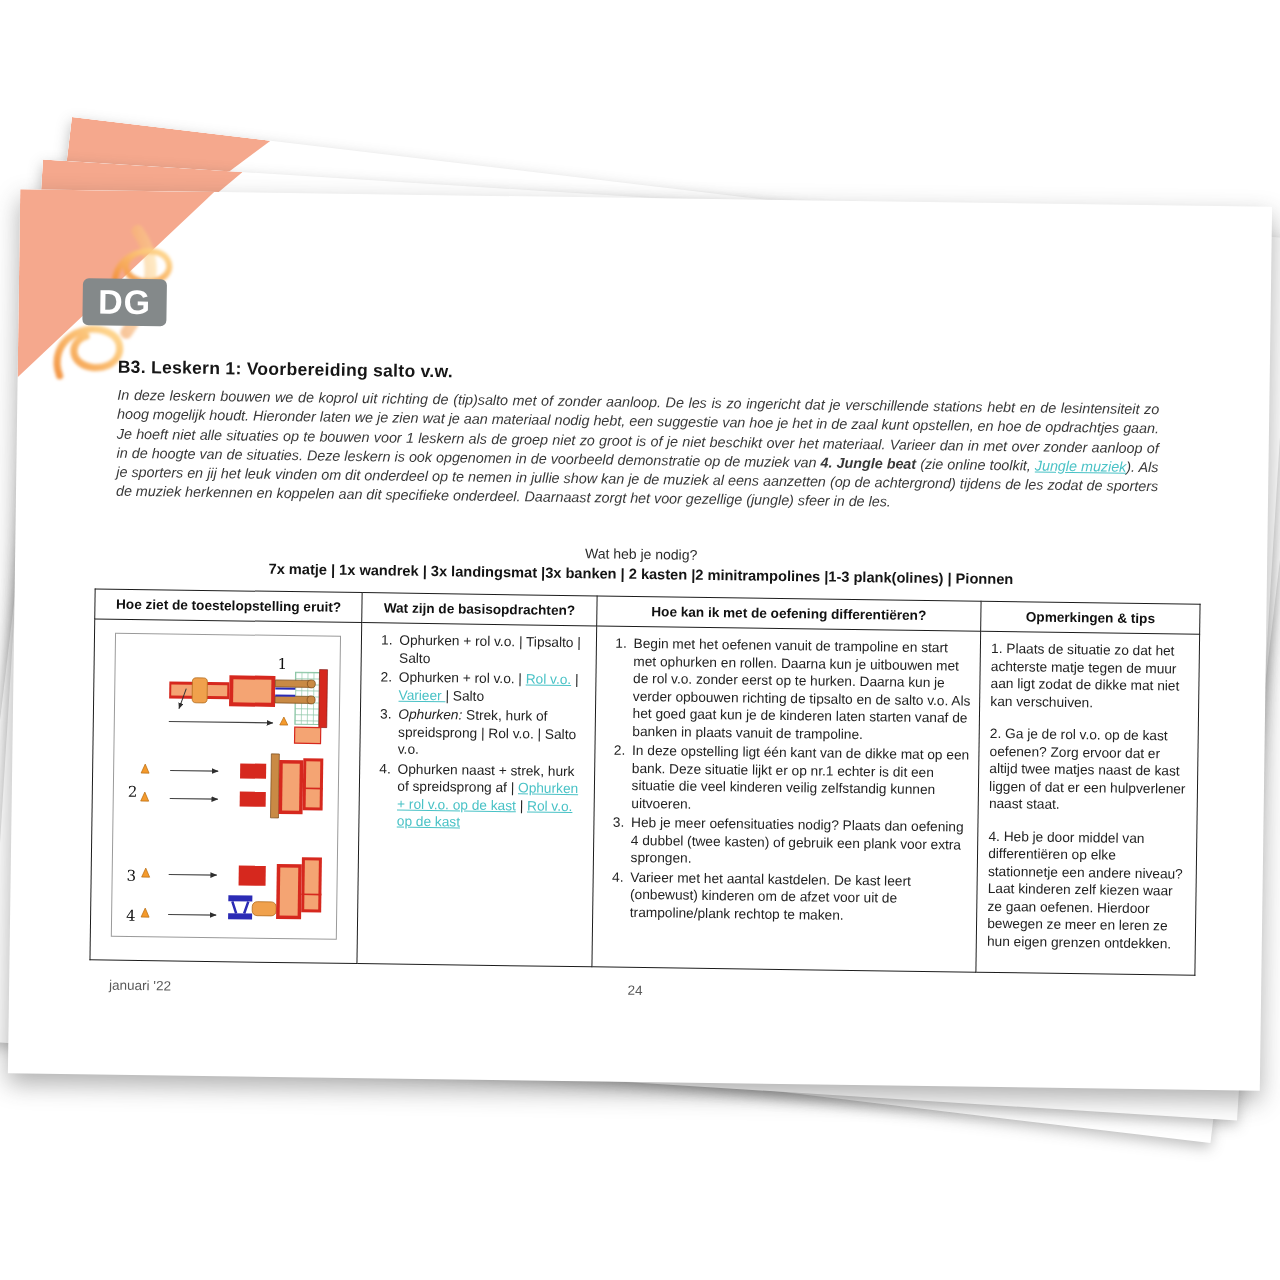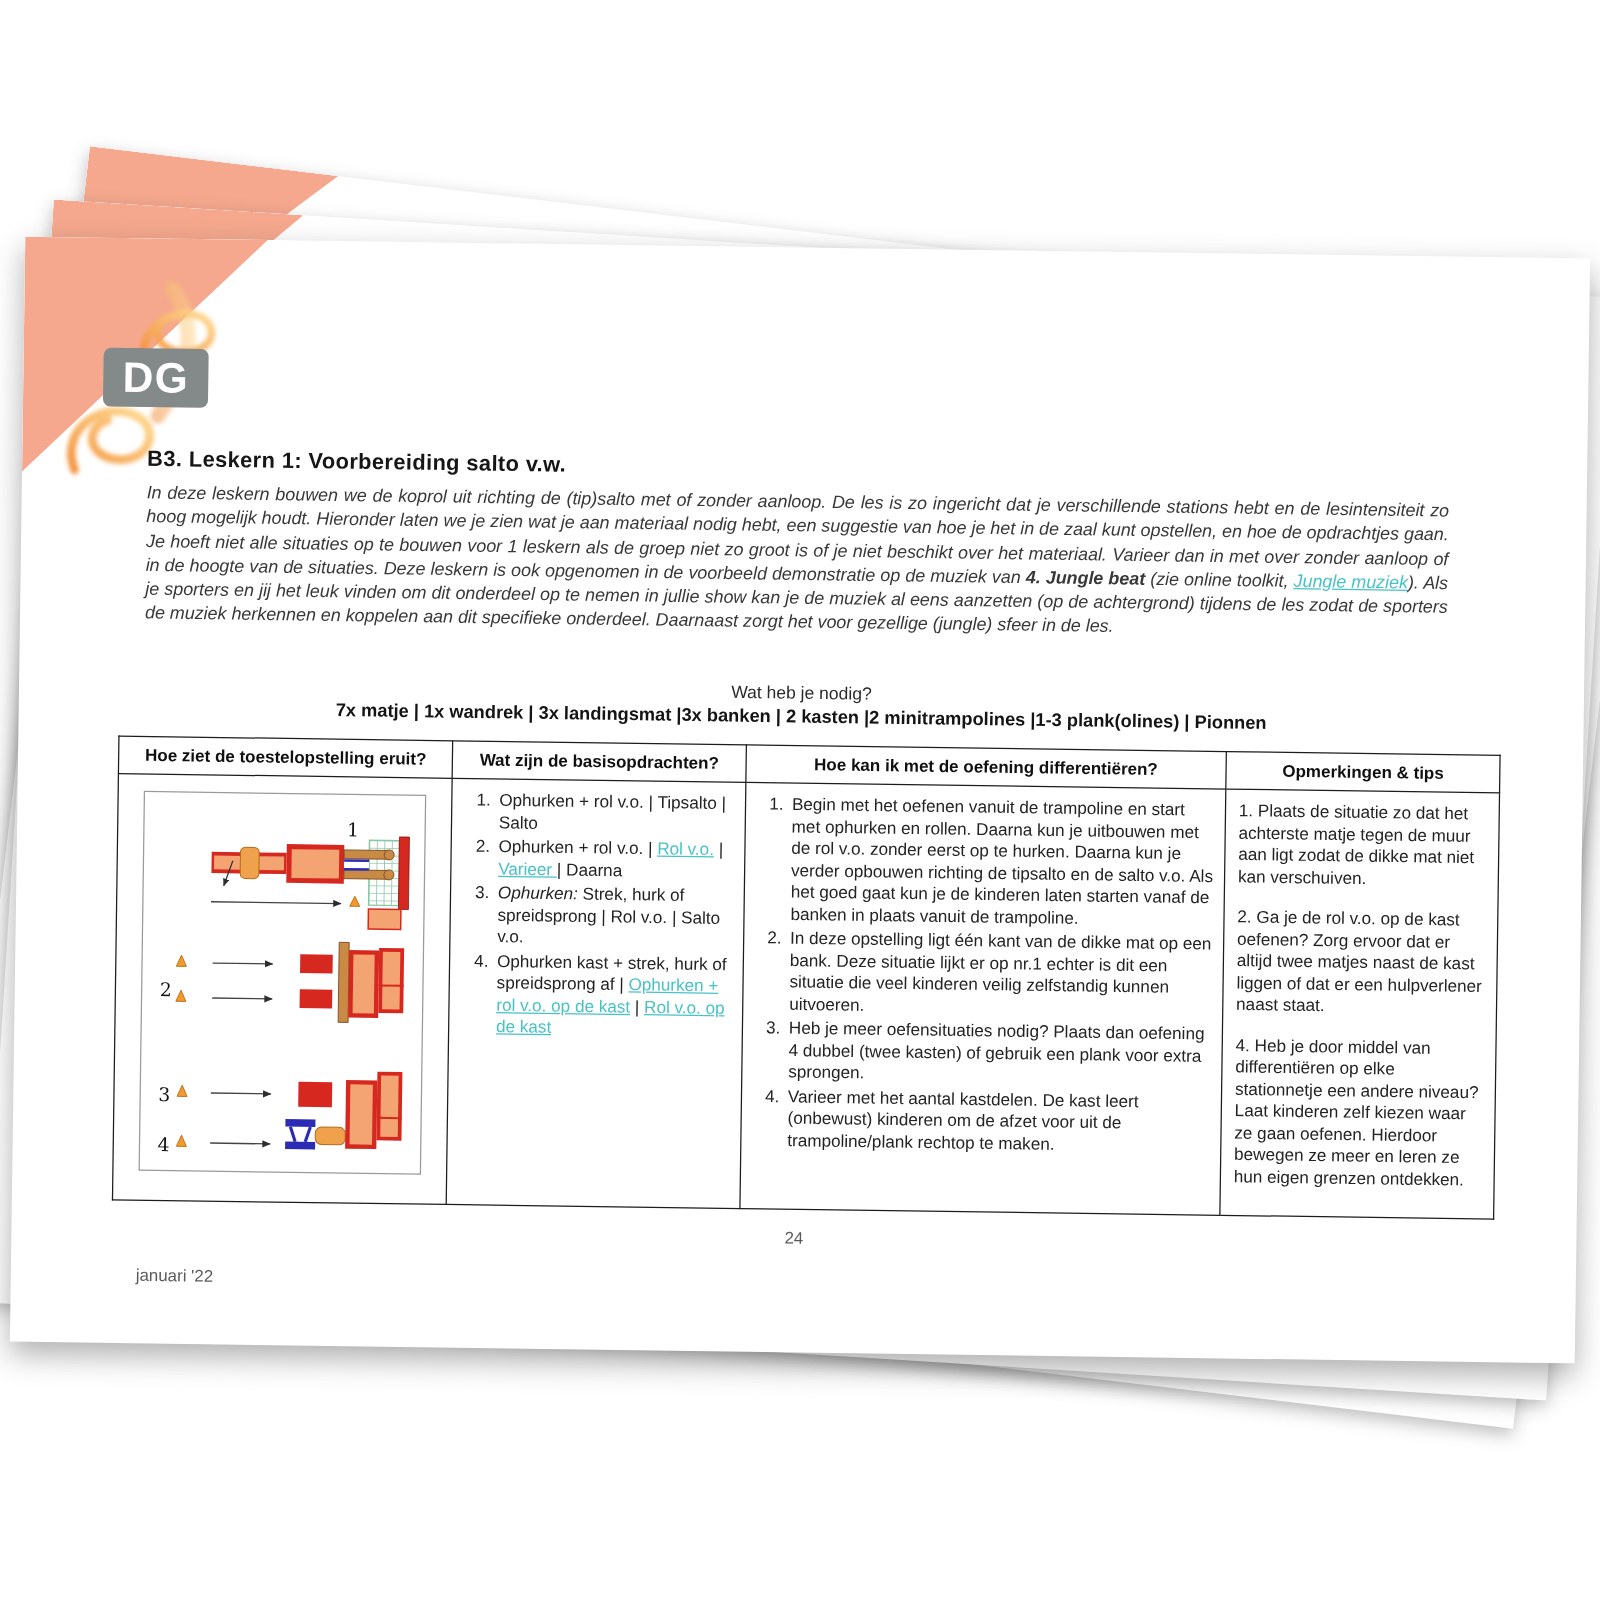--- a/index.html
+++ b/index.html
@@ -38,21 +38,21 @@
   .cell-tasks,.cell-diff{padding:4px 8px 0 4px}
   .cell-tasks ol,.cell-diff ol{margin:4px 0 0;padding-left:30px}
   .cell-tasks li,.cell-diff li{margin-bottom:2px;padding-left:3px}
   .cell-tips{padding:8px 10px 0 10px;font-size:13.1px;line-height:16.9px}
   .cell-tips p{margin:0 0 15px}
 
   .seg-link{color:#49c2c6;text-decoration:underline;text-decoration-color:#49c2c6;cursor:pointer}
   .seg-b{font-weight:bold}
   .seg-i{font-style:italic}
 
-  .footer-date{position:absolute;left:100px;top:822px;font-size:13.5px;color:#5a5a5a}
+  .footer-date{position:absolute;left:100px;top:787px;font-size:13.5px;color:#5a5a5a}
   .footer-page{position:absolute;left:0;top:785px;width:100%;text-align:center;
                font-size:13.5px;color:#5a5a5a}
   .dnum{font-family:"DejaVu Serif",serif;font-size:15px;fill:#111}
 </style>
 </head>
 <body>
 
 <div class="canvas">
 
   <div class="sheet back2">
@@ -175,23 +175,23 @@
               <rect x="167.5" y="231.5" width="18" height="48" fill="#f4a473"></rect>
               <rect x="189" y="221" width="20" height="55" fill="#d6281e"></rect>
               <rect x="192" y="224" width="14" height="49" fill="#f4a473"></rect>
               <line x1="189" y1="258" x2="209" y2="258" stroke="#d6281e" stroke-width="1.6"></line>
             </svg>
 
           </td>
           <td class="cell-tasks">
             <ol>
                 <li><span>Ophurken + rol v.o. | Tipsalto | Salto</span></li>
-                <li><span>Ophurken + rol v.o. | </span><span class="seg-link">Rol v.o.</span><span> | </span><span class="seg-link">Varieer </span><span>| Daarna</span></li>
+                <li><span>Ophurken + rol v.o. | </span><span class="seg-link">Rol v.o.</span><span> | </span><span class="seg-link">Varieer </span><span>| Salto</span></li>
                 <li><span class="seg-i">Ophurken:</span><span> Strek, hurk of spreidsprong | Rol v.o. | Salto v.o.</span></li>
-                <li><span>Ophurken kast + strek, hurk of spreidsprong af | </span><span class="seg-link">Ophurken + rol v.o. op de kast</span><span> | </span><span class="seg-link">Rol v.o. op de kast</span></li>
+                <li><span>Ophurken naast + strek, hurk of spreidsprong af | </span><span class="seg-link">Ophurken + rol v.o. op de kast</span><span> | </span><span class="seg-link">Rol v.o. op de kast</span></li>
               </ol>
           </td>
           <td class="cell-diff">
             <ol>
                 <li>Begin met het oefenen vanuit de trampoline en start met ophurken en rollen. Daarna kun je uitbouwen met de rol v.o. zonder eerst op te hurken. Daarna kun je verder opbouwen richting de tipsalto en de salto v.o. Als het goed gaat kun je de kinderen laten starten vanaf de banken in plaats vanuit de trampoline.</li>
                 <li>In deze opstelling ligt één kant van de dikke mat op een bank. Deze situatie lijkt er op nr.1 echter is dit een situatie die veel kinderen veilig zelfstandig kunnen uitvoeren.</li>
                 <li>Heb je meer oefensituaties nodig? Plaats dan oefening 4 dubbel (twee kasten) of gebruik een plank voor extra sprongen.</li>
                 <li>Varieer met het aantal kastdelen. De kast leert (onbewust) kinderen om de afzet voor uit de trampoline/plank rechtop te maken.</li>
               </ol>
           </td>

